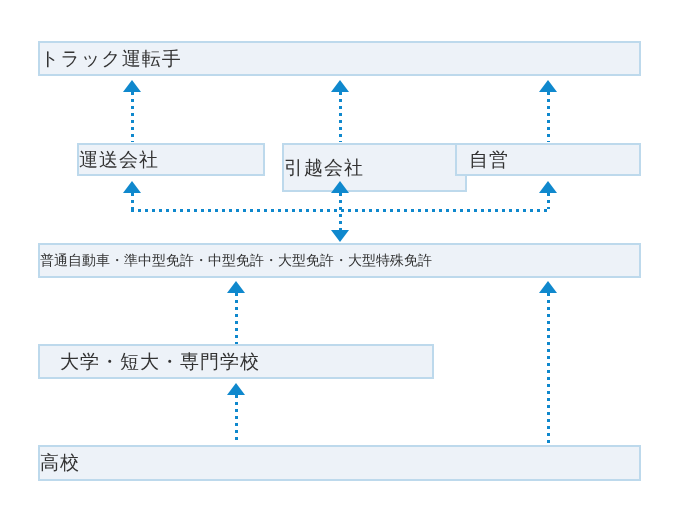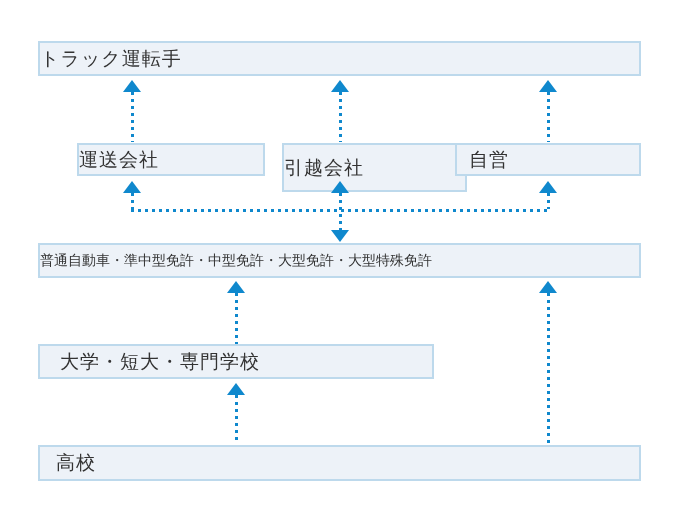--- a/index.html
+++ b/index.html
@@ -27,21 +27,21 @@
     font-size:19px;
     letter-spacing:1px;
     white-space:nowrap;
   }
   .b-truck   {left:38px; top:41px;  width:603px; height:35px;}
   .b-unsou   {left:38px; top:143px; width:188px; height:33px;margin-left:39px;}
   .b-hikkoshi{left:248px;top:143px; width:185px; height:49px;margin-left:34px;}
   .b-jiei    {left:455px;top:143px; width:186px; height:33px;padding-left:12px;}
   .b-license {left:38px; top:243px; width:603px; height:35px; font-size:14px; letter-spacing:0;}
   .b-daigaku {left:38px; top:344px; width:396px; height:35px;padding-left:20px;}
-  .b-koukou  {left:38px; top:445px; width:603px; height:36px;padding-left:16px;}
+  .b-koukou  {left:38px; top:445px; width:603px; height:36px;}
 
   .vline{
     position:absolute;width:3px;
     background:repeating-linear-gradient(to bottom,var(--arrow) 0 3px,transparent 3px 7px);
   }
   .hline{
     position:absolute;height:3px;
     background:repeating-linear-gradient(to right,var(--arrow) 0 3px,transparent 3px 7px);
   }
   .tri-up{

